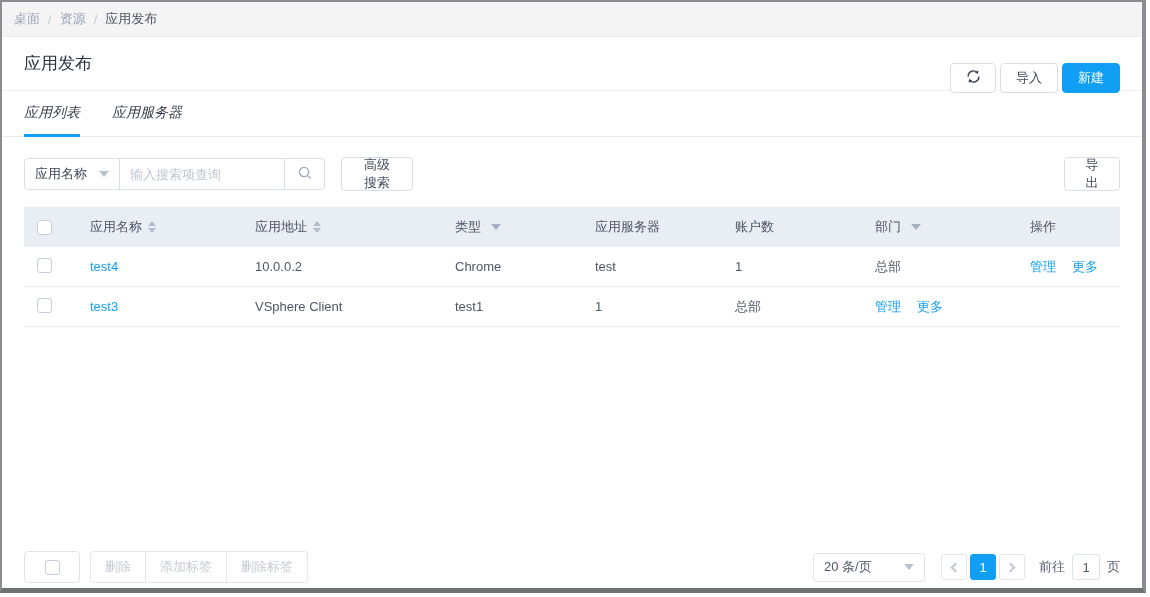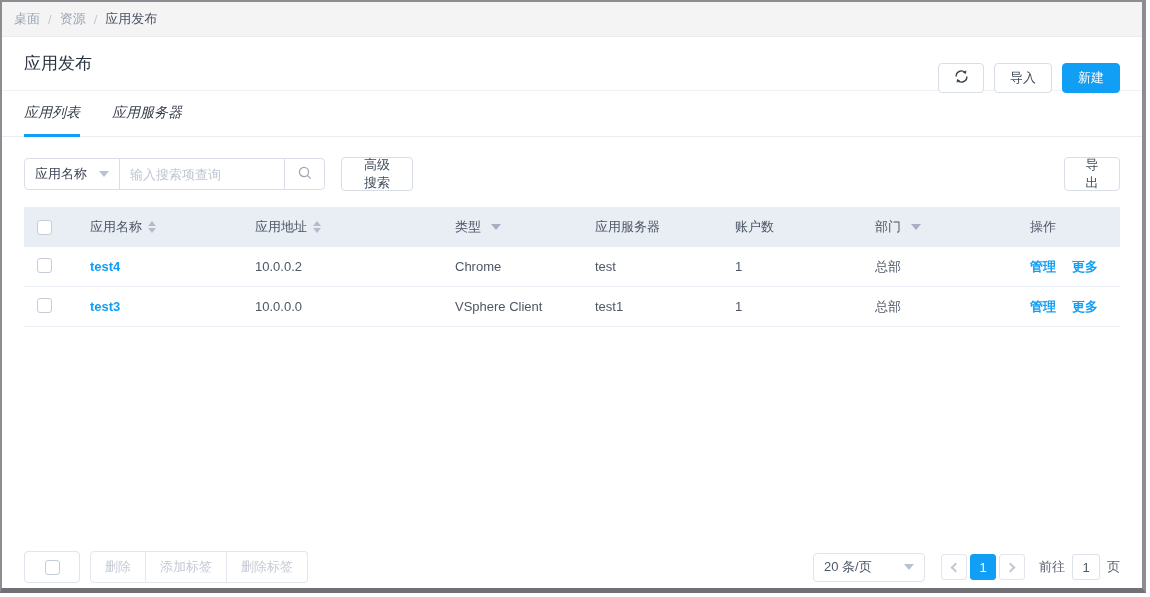--- a/index.html
+++ b/index.html
@@ -20,21 +20,21 @@
   }
   .crumb { color:#99a2b4; cursor:pointer; }
   .crumb-sep { color:#c3c7cf; }
   .crumb.current { color:#4c5362; }
   
   .title-row {
     height:54px; display:flex; align-items:center; padding:0 22px;
     border-bottom:1px solid #f0f1f4;
   }
   .page-title { font-size:17px; font-weight:400; color:#2b3340; }
-  .title-actions { margin-left:auto; display:flex; gap:10px;margin-top:28px; }
+  .title-actions { margin-left:auto; display:flex; gap:4px;margin-top:28px; }
   .btn {
     height:30px; background:#fff; border:1px solid #d9dde6; border-radius:4px;
     color:#414b5a; font-size:13px; display:inline-flex; align-items:center;
     justify-content:center; cursor:pointer; padding:0 14px;
   }
   .btn.icon-only { width:46px; padding:0; }
   .btn.primary { background:var(--accent,#119ff5); border-color:var(--accent,#119ff5); color:#fff; width:58px; padding:0; }
   .btn.w58 { width:58px; padding:0; }
   
   .tabs-row { height:46px; display:flex; align-items:stretch; padding:0 22px; gap:32px; border-bottom:1px solid #e9ecf1;font-style:italic; }
@@ -55,21 +55,21 @@
   .trow { display:grid; grid-template-columns:66px 165px 200px 140px 140px 140px 155px 1fr; align-items:center; height:40px; }
   .thead { background:#e9eef5; color:#4c5565; }
   .th { display:flex; align-items:center; gap:6px; }
   .tbody .trow { border-bottom:1px solid #ebeef5; background:#fff; }
   .cb-cell { padding-left:13px; }
   .checkbox { width:15px; height:15px; border:1px solid #c6ccd8; border-radius:3px; background:#fff; display:inline-block; cursor:pointer; }
   .sort-icons { display:inline-flex; flex-direction:column; gap:2px; cursor:pointer; }
   .sort-icons .up { width:0; height:0; border-left:4px solid transparent; border-right:4px solid transparent; border-bottom:5px solid #b4bcc9; }
   .sort-icons .down { width:0; height:0; border-left:4px solid transparent; border-right:4px solid transparent; border-top:5px solid #b4bcc9; }
   .filter-tri { width:0; height:0; border-left:5px solid transparent; border-right:5px solid transparent; border-top:6px solid #a6b0c2; cursor:pointer; margin-left:4px; }
-  a.link { color:var(--accent,#119ff5); text-decoration:none; cursor:pointer;font-weight:bold; }
+  a.link { color:var(--accent,#119ff5); text-decoration:none; cursor:pointer; }
   .ops { display:flex; gap:16px; }
   
   .footer { position:absolute; left:22px; right:22px; bottom:5px; height:32px; display:flex; align-items:center; }
   .cb-btn { width:56px; height:32px; border:1px solid #dfe3ec; border-radius:4px; background:#fff; display:flex; align-items:center; justify-content:center; cursor:pointer; }
   .bulk-group { display:flex; margin-left:10px; height:32px; }
   .bulk-btn { background:#fff; border:1px solid #e3e6ee; border-left-width:0; color:#c5cad5; font-size:13px; padding:0 14px; display:flex; align-items:center; cursor:not-allowed; }
   .bulk-btn:first-child { border-left-width:1px; border-radius:4px 0 0 4px; }
   .bulk-btn:last-child { border-radius:0 4px 4px 0; }
   .pg { margin-left:auto; display:flex; align-items:center; }
   .pg-select { width:112px; height:29px; border:1px solid #dfe3ec; border-radius:4px; display:flex; align-items:center; justify-content:space-between; padding:0 10px; color:#4e5765; cursor:pointer; background:#fff;gap:22px; }
@@ -195,21 +195,20 @@
         </div>
       </div>
 
       <div class="trow">
         <div class="td cb-cell">
           <span class="checkbox"></span>
         </div>
         <div class="td">
           <a class="link">test3</a>
         </div>
-        <div class="td">10.0.0.0</div>
         <div class="td">VSphere Client</div>
         <div class="td">test1</div>
         <div class="td">1</div>
         <div class="td">总部</div>
         <div class="td ops">
           <a class="link">管理</a>
           <a class="link">更多</a>
         </div>
       </div>
     </div>

